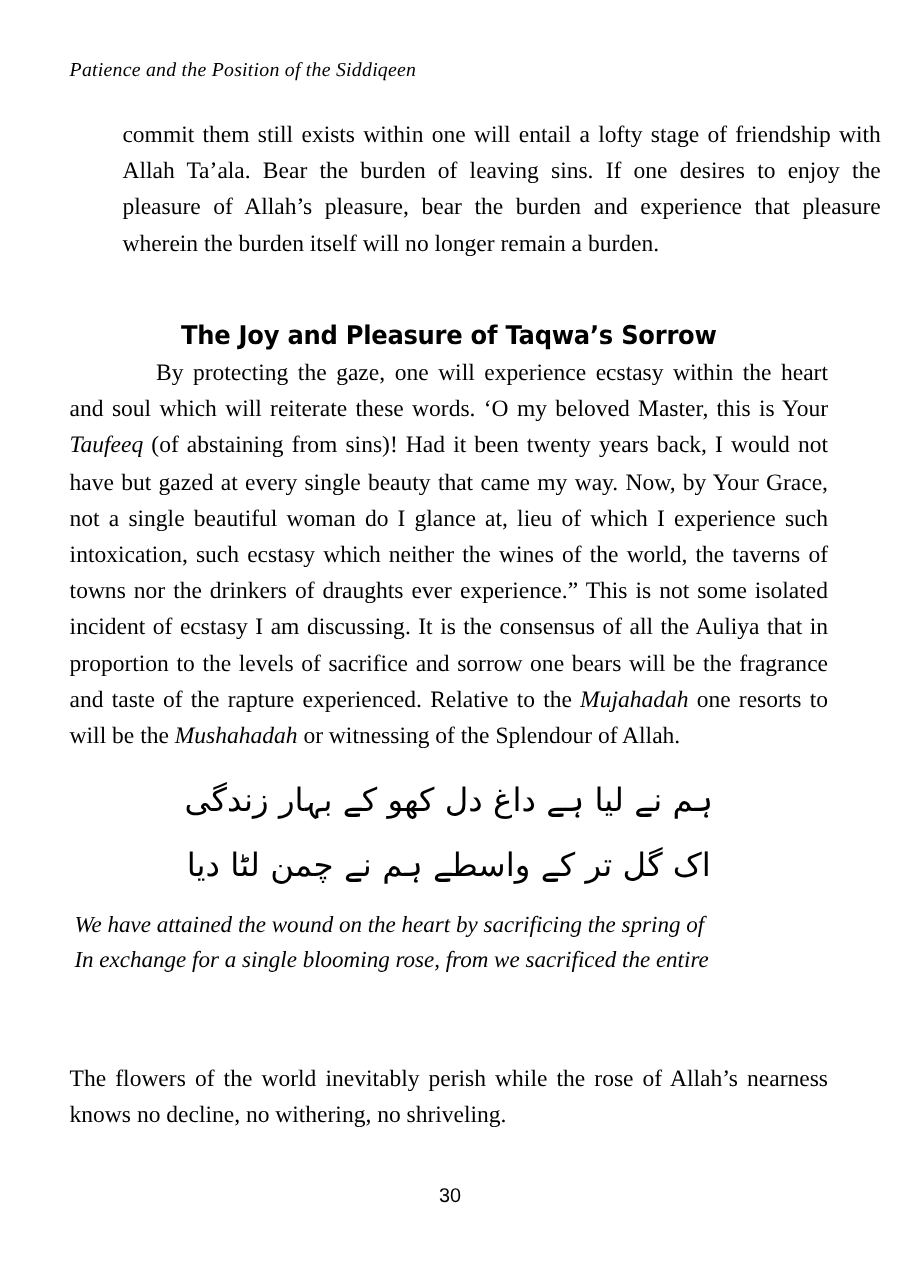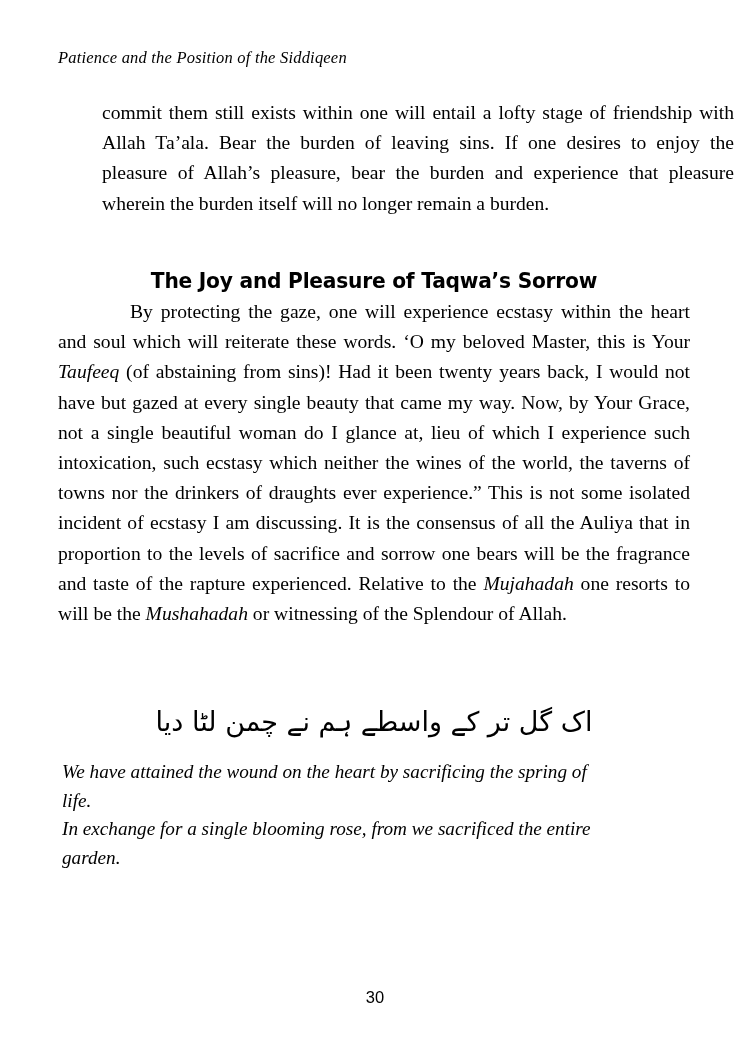--- a/index.html
+++ b/index.html
@@ -122,26 +122,26 @@
 <div class="page">
 
   <div class="running-head">Patience and the Position of the Siddiqeen</div>
 
   <div class="body-block" id="para-opening">commit them still exists within one will entail a lofty stage of friendship with Allah Ta’ala. Bear the burden of leaving sins. If one desires to enjoy the pleasure of Allah’s pleasure, bear the burden and experience that pleasure wherein the burden itself will no longer remain a burden.</div>
 
   <h2 class="section-heading">The Joy and Pleasure of Taqwa’s Sorrow</h2>
 
   <div class="body-block" id="para-main"><span>By protecting the gaze, one will experience ecstasy within the heart and soul which will reiterate these words. ‘O my beloved Master, this is Your </span><em>Taufeeq</em><span> (of abstaining from sins)! Had it been twenty years back, I would not have but gazed at every single beauty that came my way. Now, by Your Grace, not a single beautiful woman do I glance at, lieu of which I experience such intoxication, such ecstasy which neither the wines of the world, the taverns of towns nor the drinkers of draughts ever experience.” This is not some isolated incident of ecstasy I am discussing. It is the consensus of all the Auliya that in proportion to the levels of sacrifice and sorrow one bears will be the fragrance and taste of the rapture experienced. Relative to the </span><em>Mujahadah</em><span> one resorts to will be the </span><em>Mushahadah</em><span> or witnessing of the Splendour of Allah.</span></div>
 
+  <div class="couplet" id="couplet-line-1">ہم نے لیا ہے داغ دل کھو کے بہار زندگی</div>
 
   <div class="couplet" id="couplet-line-2">اک گل تر کے واسطے ہم نے چمن لٹا دیا</div>
 
   <div class="verse-translation">
     <span class="vt-line">We have attained the wound on the heart by sacrificing the spring of</span>
-    <span class="vt-line">life.</span>
     <span class="vt-line">In exchange for a single blooming rose, from we sacrificed the entire</span>
-    <span class="vt-line">garden.</span>
   </div>
 
+  <div class="body-block" id="para-closing">The flowers of the world inevitably perish while the rose of Allah’s nearness knows no decline, no withering, no shriveling.</div>
 
   <div class="folio">30</div>
 
 </div>
 
 </body></html>

